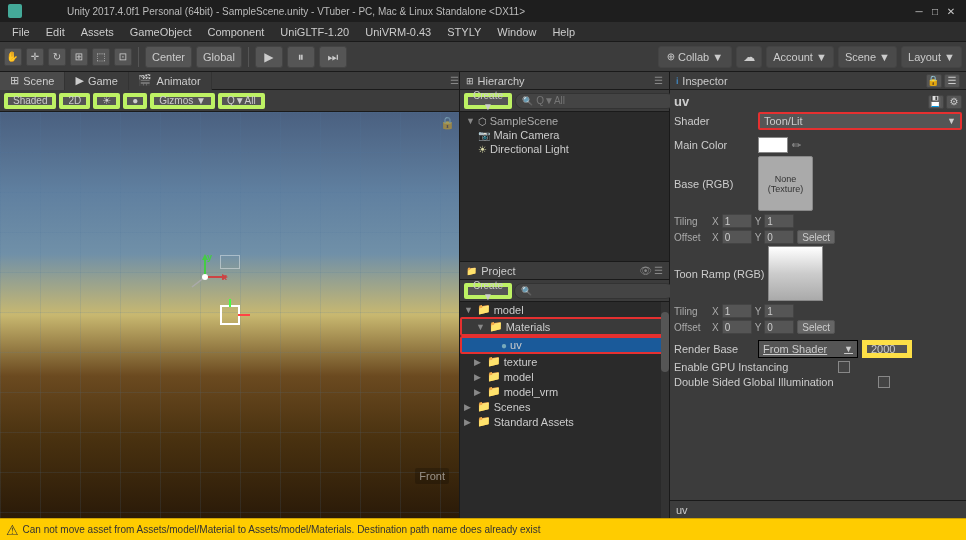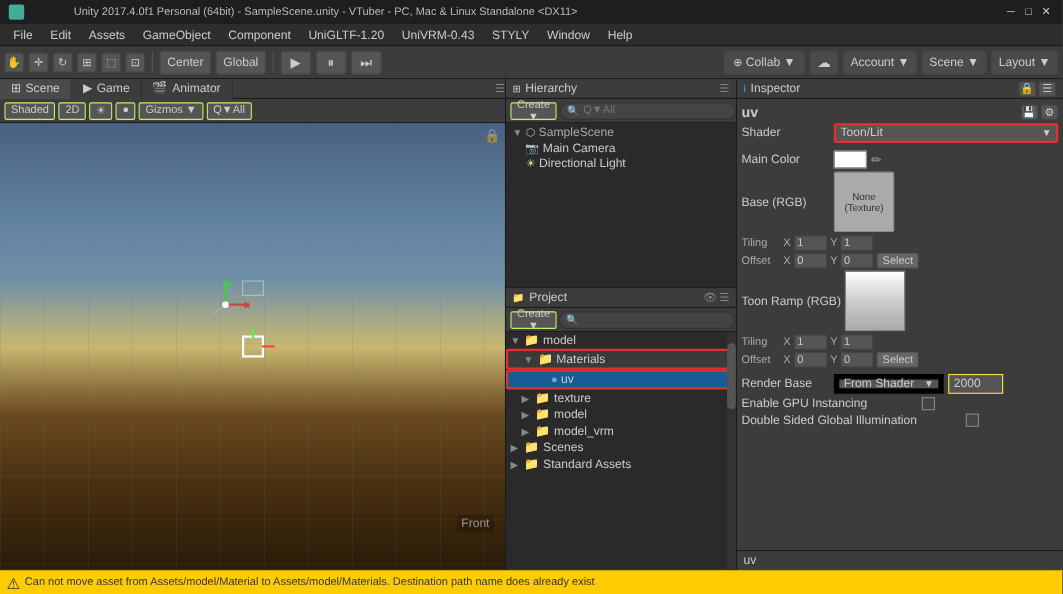--- a/index.html
+++ b/index.html
@@ -29,21 +29,21 @@
     
     #main { display: flex; height: calc(540px - 22px - 20px - 30px - 22px); }
 
     
     #left-panels { width: 460px; display: flex; flex-direction: column; border-right: 1px solid #1a1a1a; }
     #tab-bar { background: #3c3c3c; height: 18px; display: flex; align-items: center; border-bottom: 1px solid #1a1a1a; }
     .tab { padding: 0 10px; height: 18px; display: flex; align-items: center; color: #ccc; font-size: 11px; cursor: pointer; border-right: 1px solid #333; background: #3c3c3c; gap: 4px; }
     .tab.active { background: #4a4a4a; }
 
     #scene-toolbar { background: #3c3c3c; height: 22px; display: flex; align-items: center; padding: 0 4px; gap: 3px; border-bottom: 1px solid #1a1a1a; }
-    .scene-btn { background: #555; border: 1px solid #bef264; color: #ccc; height: 16px; padding: 0 5px; border-radius: 2px; cursor: pointer; font-size: 10px; display: flex; align-items: center; }
+    .scene-btn { background: #555; border: 4px solid #bef264; color: #ccc; height: 16px; padding: 0 5px; border-radius: 2px; cursor: pointer; font-size: 10px; display: flex; align-items: center; }
 
     #scene-view { flex: 1; background: linear-gradient(180deg, #4a6080 0%, #6080a0 20%, #7090a8 35%, #c8b870 50%, #6b4a20 65%, #4a3210 80%, #2a1a08 100%); position: relative; overflow: hidden; }
 
     
     .scene-grid { position: absolute; top: 0; left: 0; right: 0; bottom: 0; background-image: linear-gradient(rgba(80,120,160,0.15) 1px, transparent 1px), linear-gradient(90deg, rgba(80,120,160,0.15) 1px, transparent 1px); background-size: 40px 40px; }
     .front-label { position: absolute; right: 10px; top: 50%; transform: translateY(-50%); color: rgba(255,255,255,0.5); font-size: 11px; }
 
     
     .axis-gizmo { position: absolute; top: 140px; left: 180px; width: 50px; height: 50px; }
     .lock-icon { position: absolute; top: 4px; right: 4px; color: rgba(255,255,255,0.5); font-size: 12px; }
@@ -86,22 +86,22 @@
     .none-badge { background: #aaa; color: #333; font-size: 9px; padding: 1px 3px; border-radius: 2px; text-align: center; }
 
     .tiling-row { display: flex; align-items: center; gap: 3px; margin-bottom: 2px; }
     .tiling-label { color: #aaa; font-size: 10px; min-width: 35px; }
     .coord-label { color: #aaa; font-size: 10px; }
     .coord-val { background: #555; border: 1px solid #444; color: #ccc; font-size: 10px; width: 30px; height: 14px; padding: 0 2px; display: flex; align-items: center; border-radius: 1px; }
 
     .select-btn { background: #666; border: 1px solid #555; color: #ccc; font-size: 10px; padding: 0 4px; height: 14px; cursor: pointer; border-radius: 2px; display: flex; align-items: center; }
 
     .render-row { display: flex; align-items: center; gap: 4px; margin-bottom: 3px; }
-    .render-select { background: #555; border: 5px solid #000000; color: #ccc; font-size: 11px; padding: 1px 4px; height: 18px; display: flex; align-items: center; justify-content: space-between; min-width: 100px; cursor: pointer; }
-    .render-val { background: #555; border: 1px solid #fde047; color: #ccc; font-size: 11px; padding: 1px 4px; height: 18px; width: 50px; display: flex; align-items: center; }
+    .render-select { background: #555; border: 1px solid #000000; color: #ccc; font-size: 11px; padding: 1px 4px; height: 18px; display: flex; align-items: center; justify-content: space-between; min-width: 100px; cursor: pointer; text-decoration: underline; }
+    .render-val { background: #555; border: 5px solid #fde047; color: #ccc; font-size: 11px; padding: 1px 4px; height: 18px; width: 50px; display: flex; align-items: center; }
     .checkbox { width: 12px; height: 12px; border: 1px solid #888; background: #444; display: inline-block; }
 
     
     #status-bar { background: #ffcc00; height: 22px; display: flex; align-items: center; padding: 0 6px; gap: 4px; border-top: 1px solid #cca000; }
     #status-bar .warn-icon { color: #333; font-size: 14px; }
     #status-bar .status-text { color: #333; font-size: 10px; }
     .panel-menu { color: #888; font-size: 10px; cursor: pointer; margin-left: auto; }
 
     .insp-toolbar { display: flex; align-items: center; gap: 2px; margin-left: auto; }
     .insp-btn { width: 16px; height: 14px; background: #555; border: 1px solid #444; color: #ccc; font-size: 10px; display: flex; align-items: center; justify-content: center; cursor: pointer; border-radius: 2px; }

